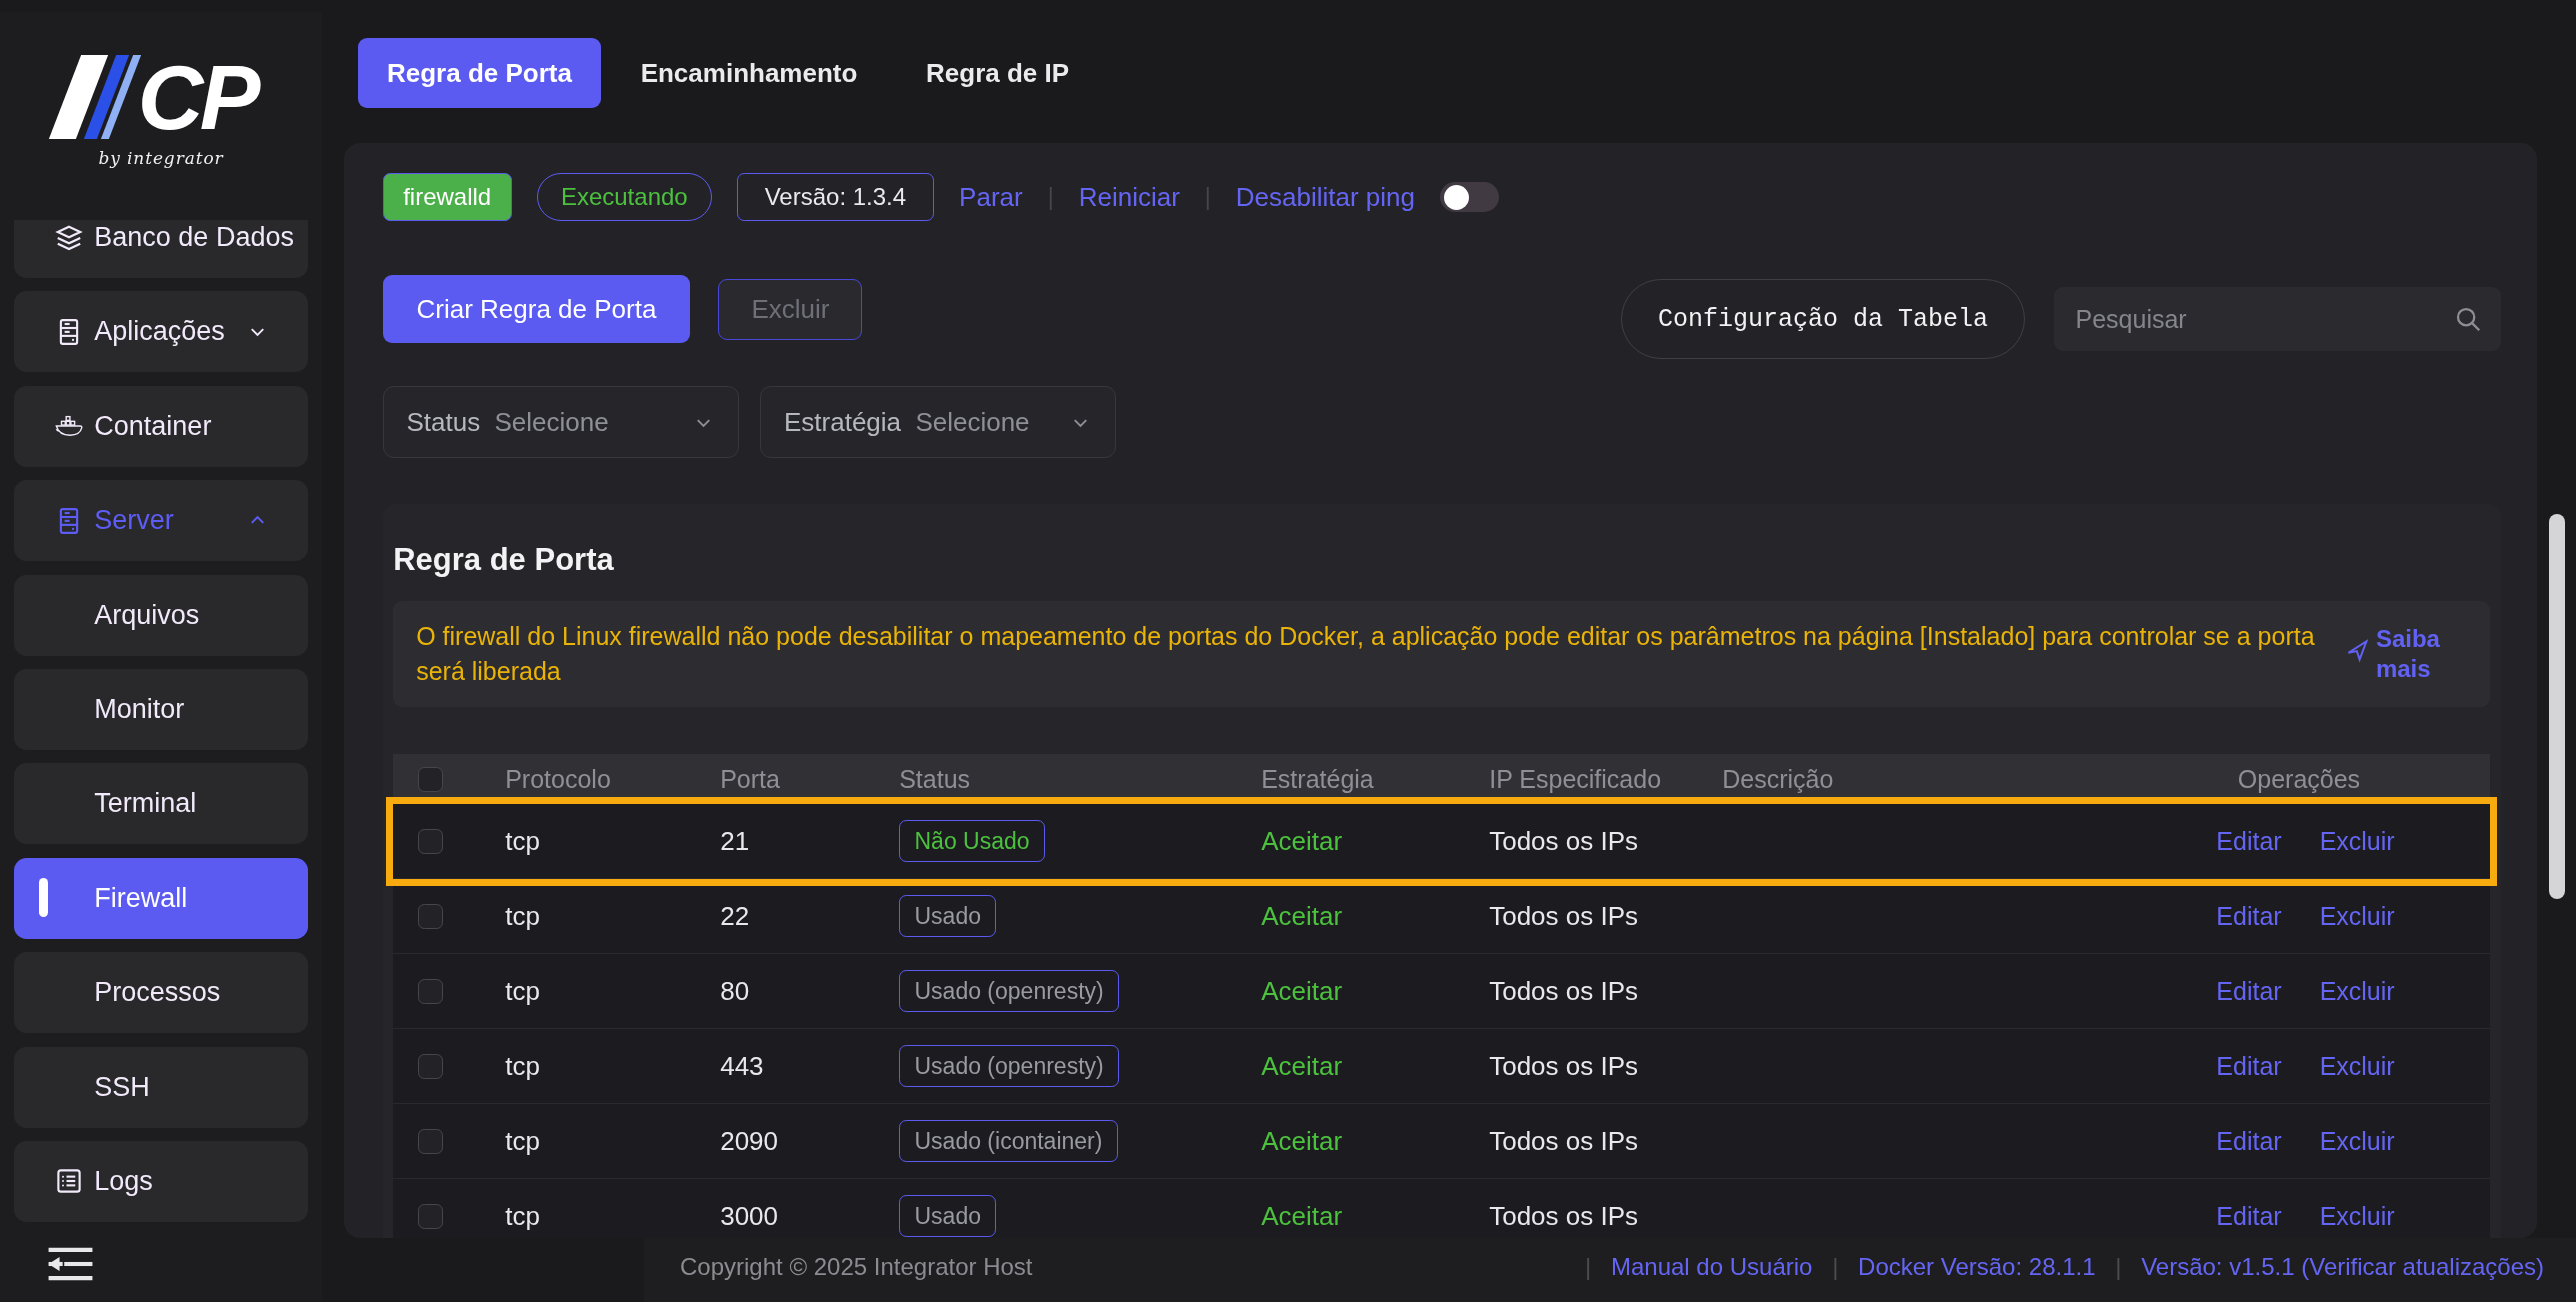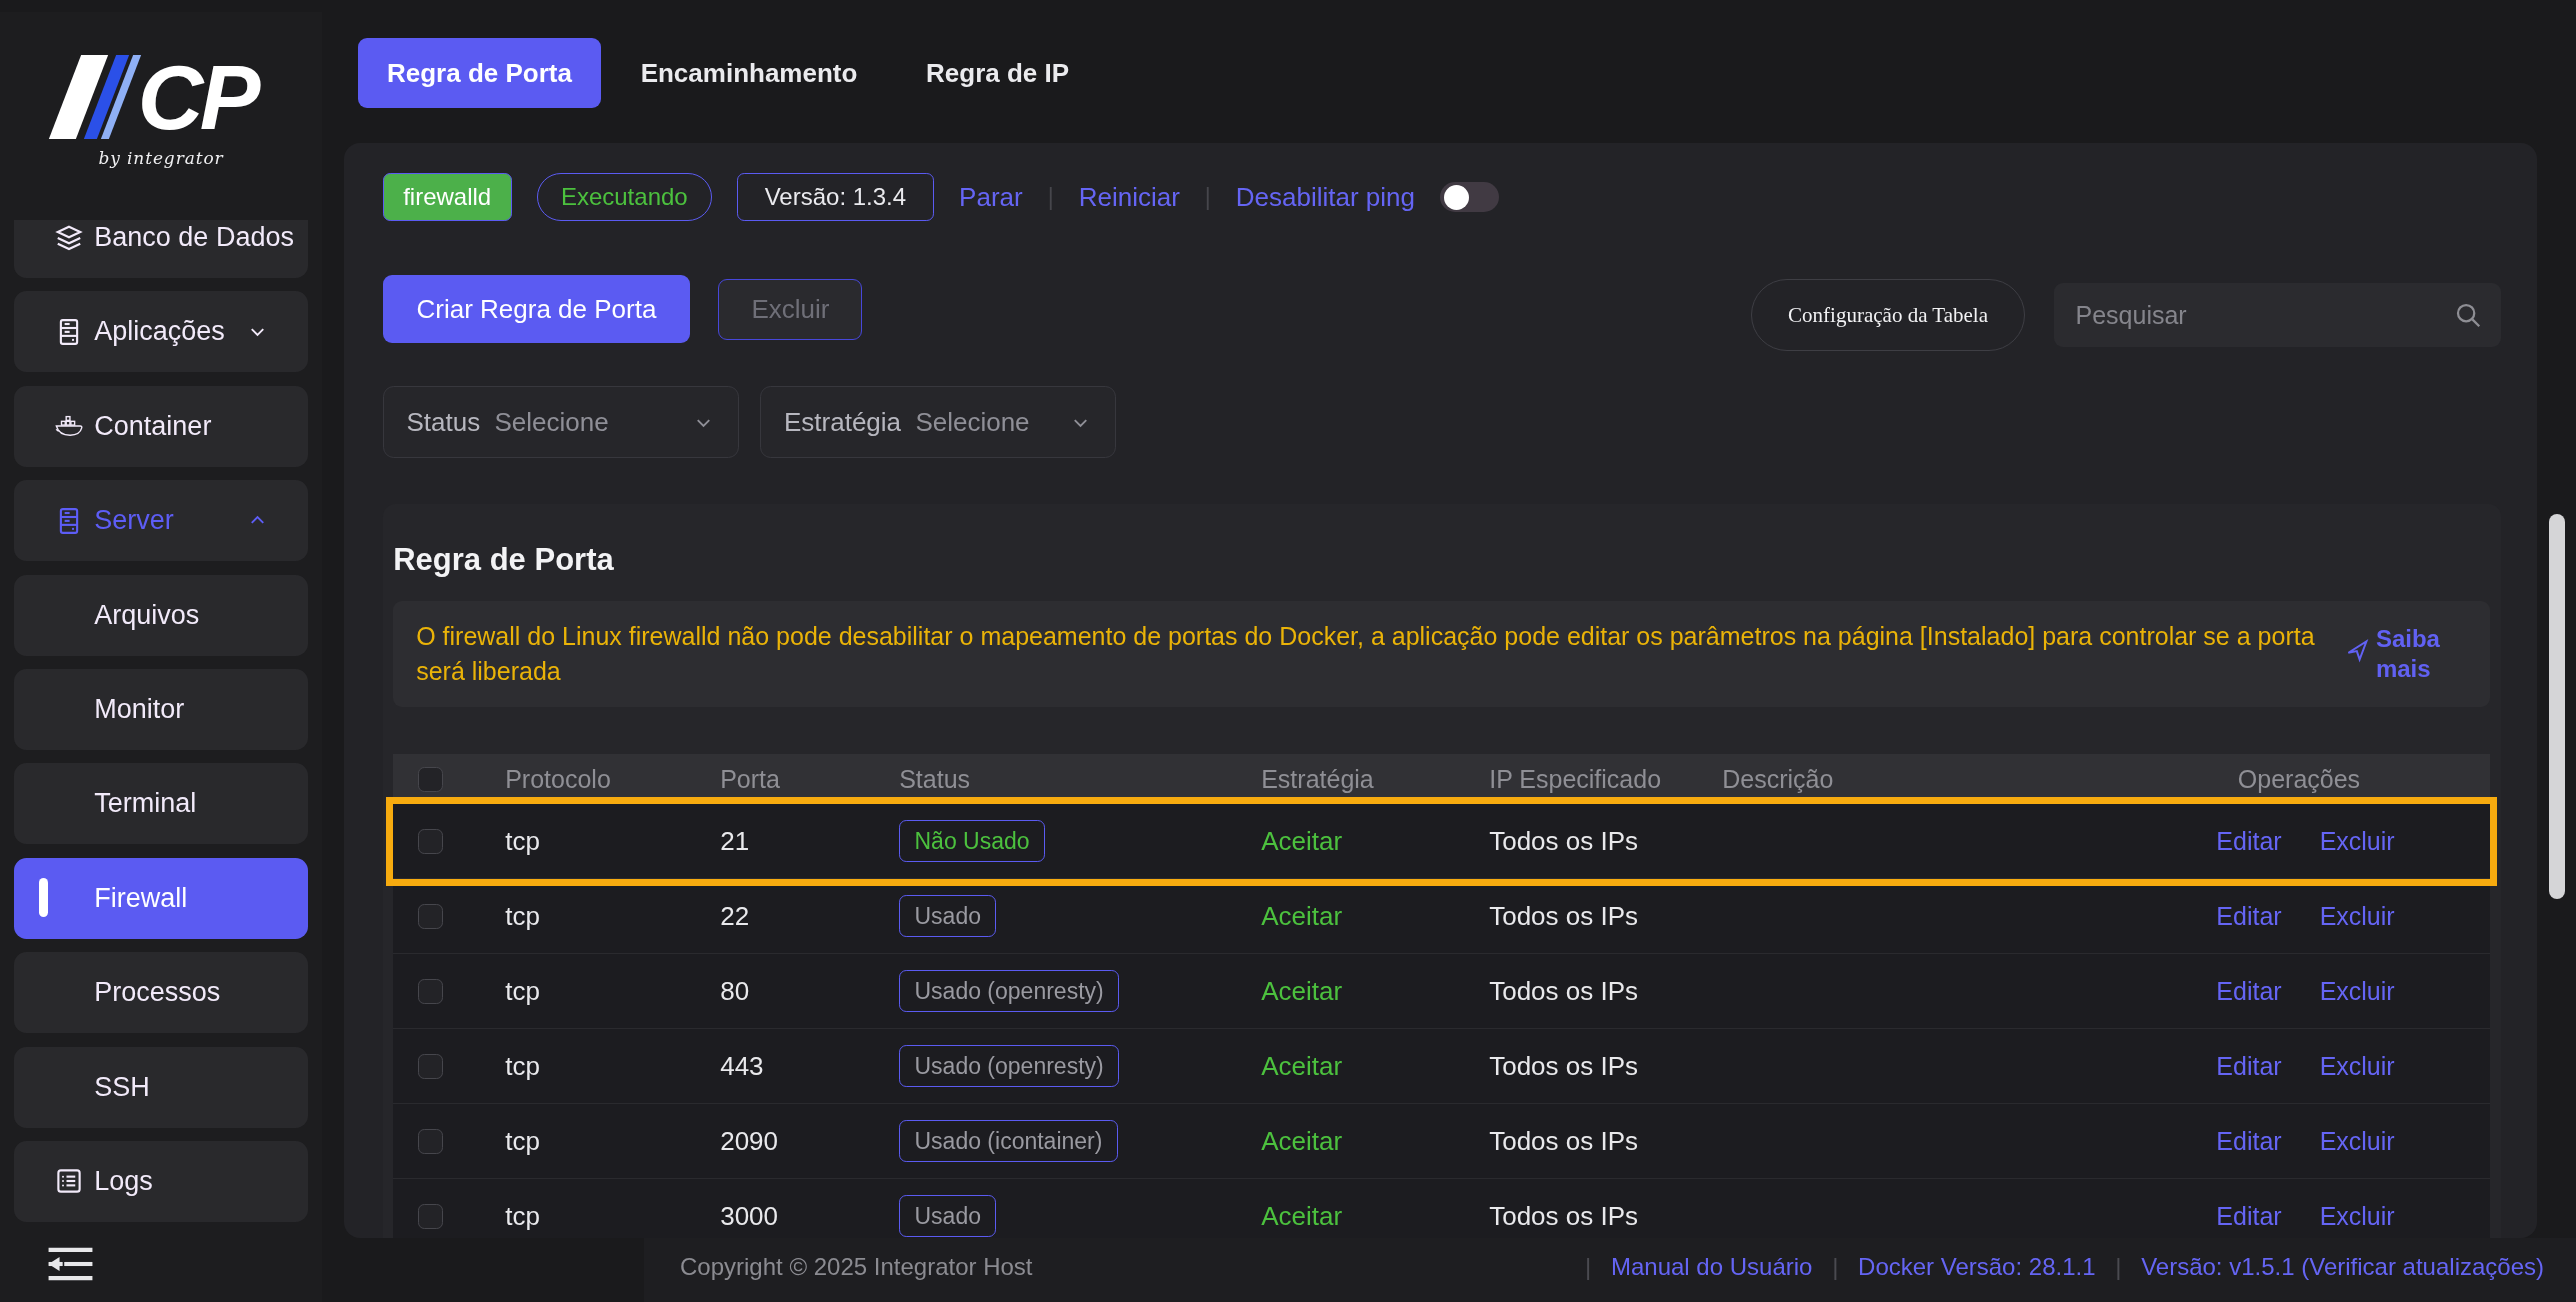--- a/index.html
+++ b/index.html
@@ -43,21 +43,21 @@
   .badge-version { border:1.8px solid #5b5bf2; border-radius:7.2px; color:#eaeaee; font-size:24px; padding:9px 27px; }
   .s-link { color:#6565f4; font-size:26px; cursor:pointer; }
   .s-sep { color:#46464c; font-size:23px; }
   .toggle { width:59px; height:30px; border-radius:15px; background:#413a43; position:relative; cursor:pointer; }
   .toggle .knob { position:absolute; left:3.6px; top:2.7px; width:25px; height:25px; border-radius:50%; background:#fff; }
   
   .btn-row { position:absolute; top:132px; left:39px; display:flex; align-items:center; gap:28px; }
   .create-btn { height:68px; padding:0 34px; background:#5b5bf2; border:none; border-radius:9px; color:#fff; font-size:26px; cursor:pointer; font-family:inherit; }
   .delete-btn { height:61px; padding:0 32px; background:#2a2a2e; border:1.8px solid #4747da; border-radius:9px; color:#6f6f78; font-size:26px; font-family:inherit; }
   .right-controls { position:absolute; top:136px; right:36px; display:flex; align-items:center; gap:29px; }
-  .config-btn { height:72px; padding:0 36px; background:transparent; border:1.8px solid #3e3e44; border-radius:894px; color:#f2f2f4; font-size:21px; cursor:pointer; font-family:Liberation Serif, serif; }
+  .config-btn { height:80px; padding:0 36px; background:transparent; border:1.8px solid #3e3e44; border-radius:894px; color:#f2f2f4; font-size:25px; cursor:pointer; font-family:Liberation Mono, monospace; }
   .search { width:447px; height:64px; background:#2b2b2f; border-radius:9px; position:relative; }
   .search input { width:100%; height:100%; background:transparent; border:none; outline:none; color:#e8e8ea; font-size:25px; padding:0 63px 0 21.5px; font-family:inherit; }
   .search input::placeholder { color:#85858c; }
   .search-icon { position:absolute; right:18px; top:17px; }
   
   .filters { position:absolute; top:243px; left:39px; display:flex; gap:21.5px; }
   .select { width:356px; height:72px; background:#26262a; border:1.8px solid #37373d; border-radius:10.7px;
             display:flex; align-items:center; padding:0 23px; gap:14.3px; font-size:26px; cursor:pointer; }
   .f-label { color:#b7b7bf; } .f-ph { color:#8f8f97; }
   .select .chev { margin-left:auto; display:flex; }

